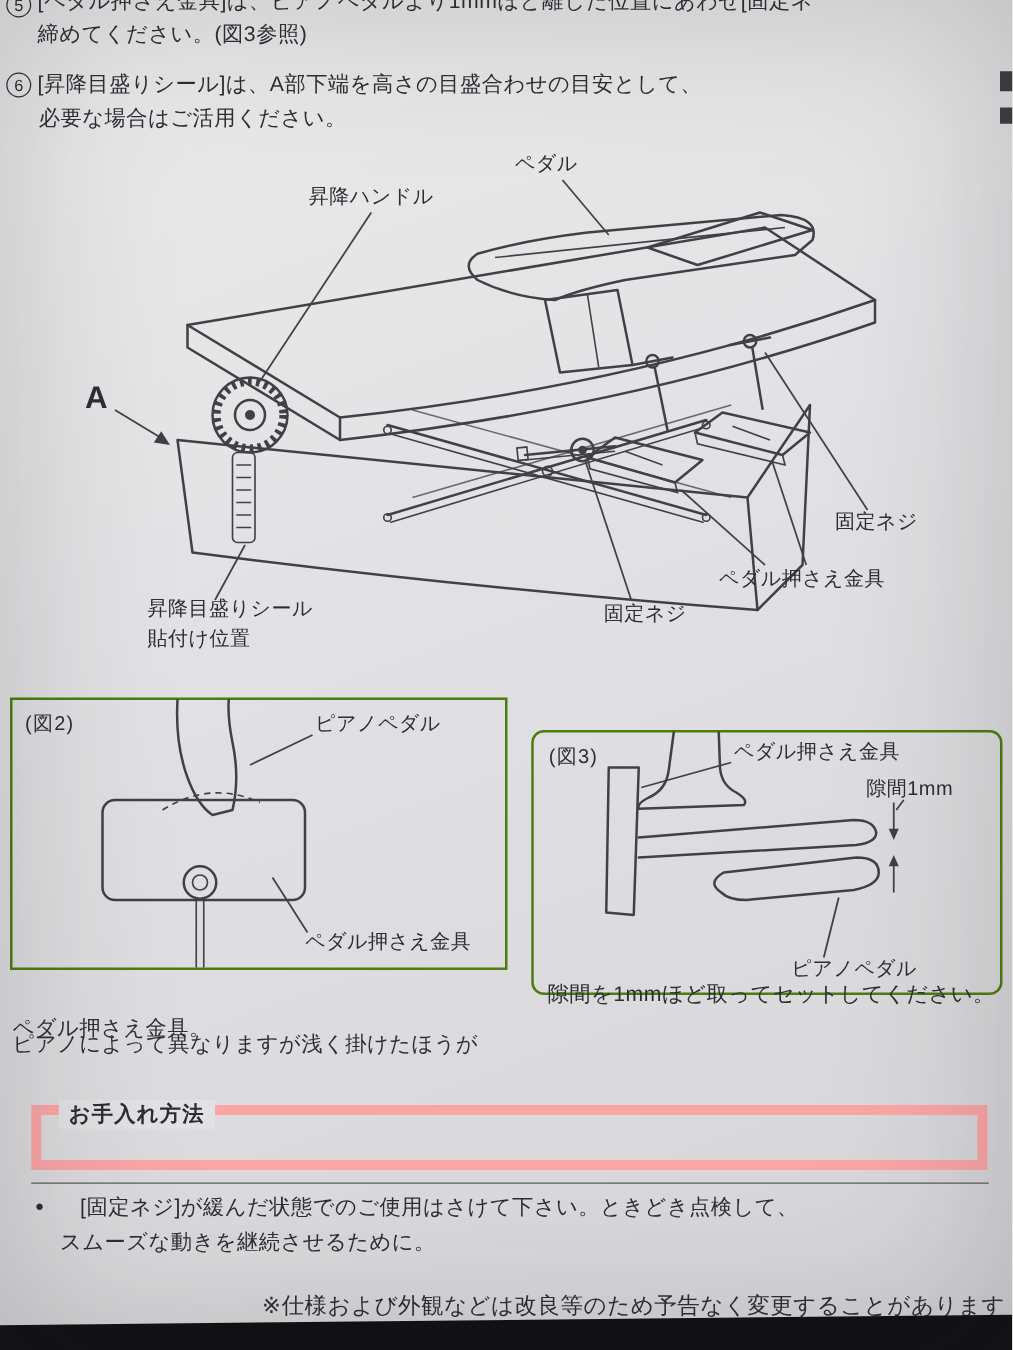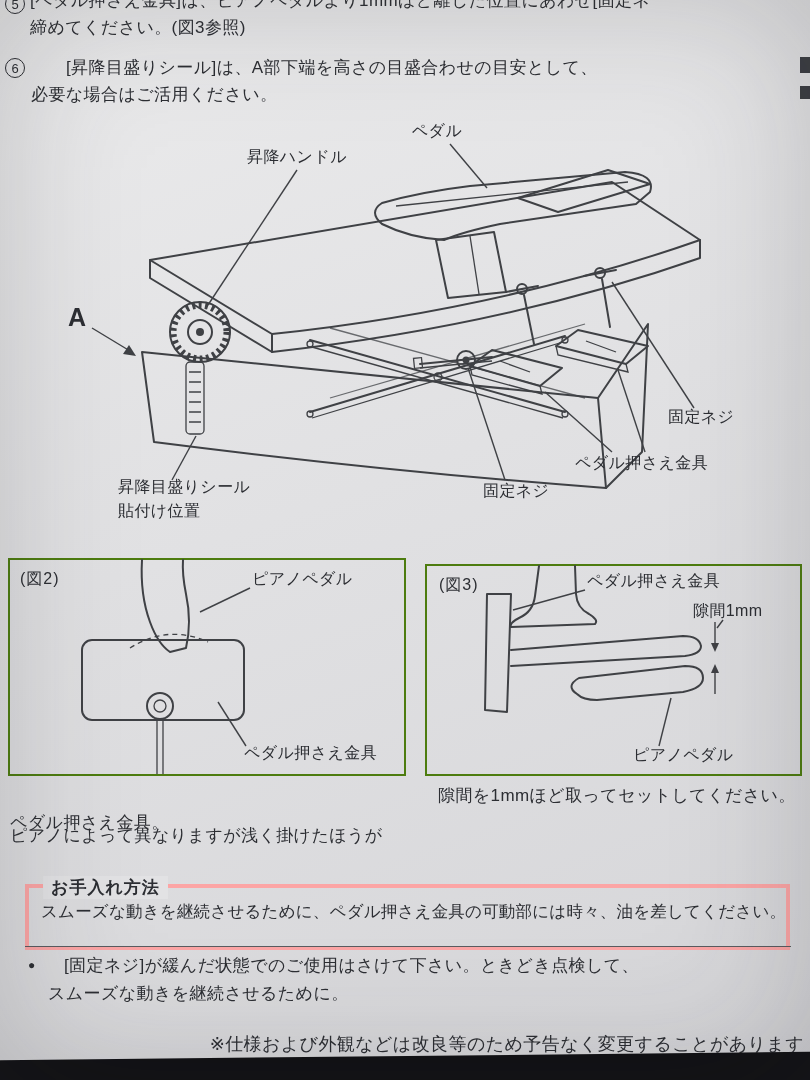--- a/index.html
+++ b/index.html
@@ -19,22 +19,22 @@
   .txt{position:absolute;font-size:17px;letter-spacing:.4px;white-space:nowrap;}
   .small{font-size:18px;}
   .circle-num{
     position:absolute;width:20px;height:20px;border:1.6px solid #2c2e33;border-radius:50%;
     font-size:13px;display:flex;align-items:center;justify-content:center;box-sizing:border-box;
   }
   .figbox{
     position:absolute;border:2px solid #4d7c0f;box-sizing:border-box;background:transparent;
   }
   .carebox{
-    position:absolute;left:25px;top:884px;width:765px;height:66px;
-    border:4px solid #fca5a5;box-sizing:border-box;
+    position:absolute;left:25px;top:884px;width:765px;height:52px;
+    border:8px solid #fca5a5;box-sizing:border-box;
   }
   .carebox .care-title{
     position:absolute;top:-12px;left:14px;padding:0 8px;background:#e2e2e4;
     font-size:17px;font-weight:bold;letter-spacing:1px;white-space:nowrap;
   }
   .carebox .care-body{
     position:absolute;left:12px;top:13px;font-size:16.5px;letter-spacing:.2px;white-space:nowrap;
   }
   .divider{
     position:absolute;left:25px;top:946px;width:766px;height:0;
@@ -57,21 +57,21 @@
 </head>
 <body>
 
 <div class="paper"></div>
 
 <div class="circle-num" style="left:5px;top:-6px;">5</div>
 <div class="txt" style="left:30px;top:-11px;">[ペダル押さえ金具]は、ピアノペダルより1mmほど離した位置にあわせ[固定ネ</div>
 <div class="txt" style="left:30px;top:16px;">締めてください。(図3参照)</div>
 
 <div class="circle-num" style="left:5px;top:58px;">6</div>
-<div class="txt" style="left:30px;top:56px;margin-left:36px;">[昇降目盛りシール]は、A部下端を高さの目盛合わせの目安として、</div>
+<div class="txt" style="left:30px;top:56px;">[昇降目盛りシール]は、A部下端を高さの目盛合わせの目安として、</div>
 <div class="txt" style="left:31px;top:83px;">必要な場合はご活用ください。</div>
 
 <div class="edge-mark" style="top:57px;width:10px;height:16px;"></div>
 <div class="edge-mark" style="top:86px;width:10px;height:13px;"></div>
 
 <svg style="left:0;top:100px;" width="810" height="445" viewBox="0 0 810 445">
 
   <path class="ln" d="M150,160 L612,82 L700,140 Q500,210 272,234 Z"></path>
 
   <path class="ln" d="M272,234 L272,252 Q505,226 700,158 L700,140"></path>
@@ -169,21 +169,21 @@
 
     <path class="leader" d="M240,28 L190,52"></path>
     <text x="242" y="24">ピアノペダル</text>
     <path class="leader" d="M236,186 L208,142"></path>
     <text x="234" y="198">ペダル押さえ金具</text>
   </svg>
 </div>
 <div class="txt" style="left:10px;top:784px;margin-top:40px;">ピアノによって異なりますが浅く掛けたほうが</div>
 <div class="txt" style="left:10px;top:811px;">ペダル押さえ金具。</div>
 
-<div class="figbox" style="left:425px;top:564px;width:377px;height:212px;">
+<div class="figbox" style="left:425px;top:584px;width:377px;height:212px;border-radius:10px;">
   <svg style="left:0;top:0;" width="373" height="208" viewBox="0 0 373 208">
     <text class="fig-t" x="12" y="24">(図3)</text>
 
     <path class="ln" d="M112,0 L108,30 Q106,46 92,52 Q82,57 84,61 L168,58 Q172,54 162,48 Q150,42 149,28 L148,0"></path>
 
     <path class="ln" d="M60,28 L58,144 L80,146 L84,28 Z"></path>
     <path class="ln" d="M84,84 L256,70 Q272,70 274,80 Q274,88 258,90 L84,100"></path>
 
     <path class="ln" d="M150,128 Q138,120 152,112 L258,100 Q276,100 276,112 Q276,122 256,126 L170,134 Q156,134 150,128 Z"></path>
 
@@ -197,21 +197,20 @@
     <path class="leader" d="M296,54 L290,62"></path>
     <text x="266" y="50">隙間1mm</text>
     <path class="leader" d="M232,180 L244,132"></path>
     <text x="206" y="194">ピアノペダル</text>
   </svg>
 </div>
 <div class="txt" style="left:428px;top:784px;margin-left:10px;">隙間を1mmほど取ってセットしてください。</div>
 
 <div class="carebox">
   <span class="care-title">お手入れ方法</span>
-  <div class="care-body">スムーズな動きを継続させるために、ペダル押さえ金具の可動部には時々、油を差してください。</div>
 </div>
 
 <div class="divider"></div>
 
 <span class="txt" style="left:28px;top:954px;font-size:12px;top:958px;">●</span>
 <div class="txt" style="left:64px;top:954px;">[固定ネジ]が緩んだ状態でのご使用はさけて下さい。ときどき点検して、</div>
 <div class="txt" style="left:48px;top:982px;">スムーズな動きを継続させるために。</div>
 
 <div class="txt small" style="left:0;right:6px;top:1032px;text-align:right;">※仕様および外観などは改良等のため予告なく変更することがあります</div>
 

